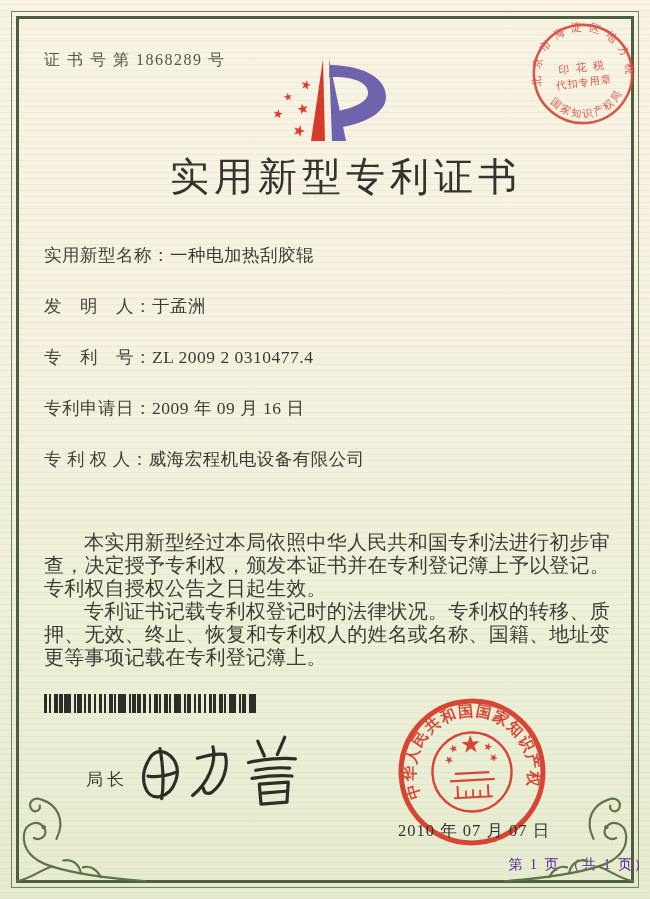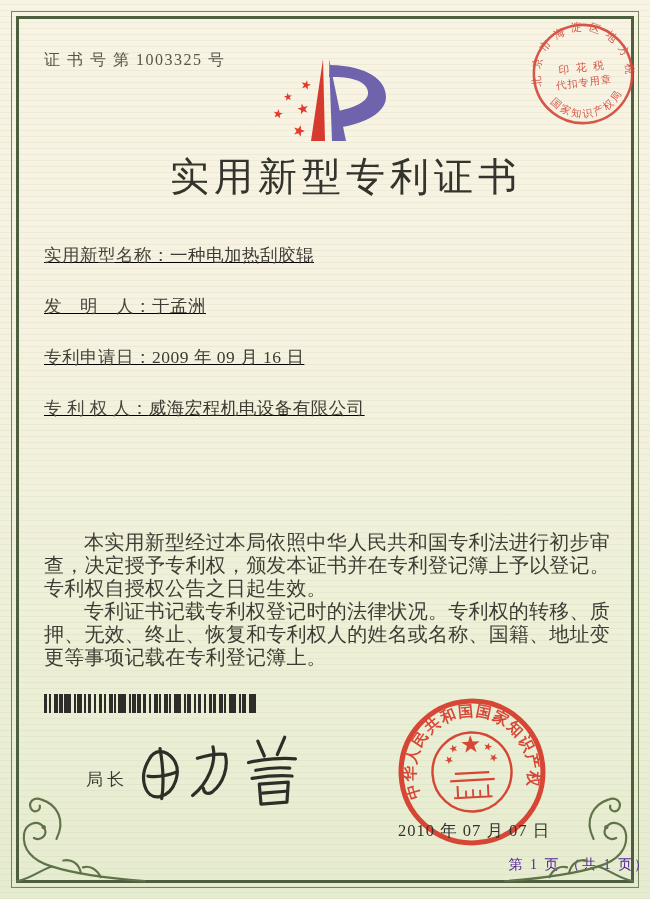--- a/index.html
+++ b/index.html
@@ -14,21 +14,21 @@
   .abs{position:absolute;}
   
   .frame-outer{ inset:11px; border:1.5px solid #74845f; pointer-events:none;}
   .frame-inner{ inset:16px; border:3px solid #4e5f3f; pointer-events:none;}
 
   .cert-no{ left:44px; top:50px; font-size:16px; letter-spacing:1.5px; color:#56554b; }
 
   .title{ left:0; top:150px; width:100%; text-align:center;
           font-size:39px; letter-spacing:5px; color:#34332d;padding-left:42px; }
 
-  .fields{ left:44px; top:243px; right:38px;text-decoration:underline; }
+  .fields{ left:44px; top:243px; right:38px; }
   .field-row{ font-size:17.5px; color:#403f37; letter-spacing:.5px;
               height:28px; margin-bottom:23px; white-space:nowrap;}
   .field-label{ color:#45443b; }
   .field-value{ color:#3c3b33; }
 
   .body-text{ left:44px; top:531px; right:40px; }
   .body-text p{ font-size:20px; line-height:23px; color:#3e3d35;
                 text-align:justify; text-indent:2em; letter-spacing:.2px;}
 
   .barcode{ left:44px; top:694px; width:212px; height:19px;
@@ -60,21 +60,21 @@
 
 <svg width="0" height="0" style="position:absolute" aria-hidden="true">
   <defs>
     <path id="star-shape" d="M0,-10 L2.35,-3.24 L9.51,-3.09 L3.80,1.24 L5.88,8.09 L0,4 L-5.88,8.09 L-3.80,1.24 L-9.51,-3.09 L-2.35,-3.24 Z"></path>
   </defs>
 </svg>
 
 <div class="abs frame-outer"></div>
 <div class="abs frame-inner"></div>
 
-<div class="abs cert-no">证 书 号 第 1003325 号</div>
+<div class="abs cert-no">证 书 号 第 1868289 号</div>
 
 <svg class="abs tax-stamp" width="108" height="108" viewBox="0 0 110 110">
   <defs>
     <path id="taxTopArc" d="M 13.7 70 A 44 44 0 1 1 96.3 70"></path>
     <path id="taxBotArc" d="M 16.9 77 A 44 44 0 0 0 93.1 77"></path>
   </defs>
   <circle cx="55" cy="55" r="50" fill="none" stroke="#d4493c" stroke-width="2.6"></circle>
   <text font-size="11" letter-spacing="6.5" fill="#d4493c">
     <textPath href="#taxTopArc" startOffset="8">北京市海淀区地方税务局</textPath>
   </text>
@@ -99,20 +99,23 @@
 </svg>
 
 <div class="abs title">实用新型专利证书</div>
 
 <div class="abs fields">
   <div class="field-row">
     <span class="field-label">实用新型名称：</span><span class="field-value">一种电加热刮胶辊</span>
   </div>
   <div class="field-row">
     <span class="field-label">发　明　人：</span><span class="field-value">于孟洲</span>
+  </div>
+  <div class="field-row">
+    <span class="field-label">专　利　号：</span><span class="field-value">ZL 2009 2 0310477.4</span>
   </div>
   <div class="field-row">
     <span class="field-label">专利申请日：</span><span class="field-value">2009 年 09 月 16 日</span>
   </div>
   <div class="field-row">
     <span class="field-label">专 利 权 人：</span><span class="field-value">威海宏程机电设备有限公司</span>
   </div>
 </div>
 
 <div class="abs body-text">

